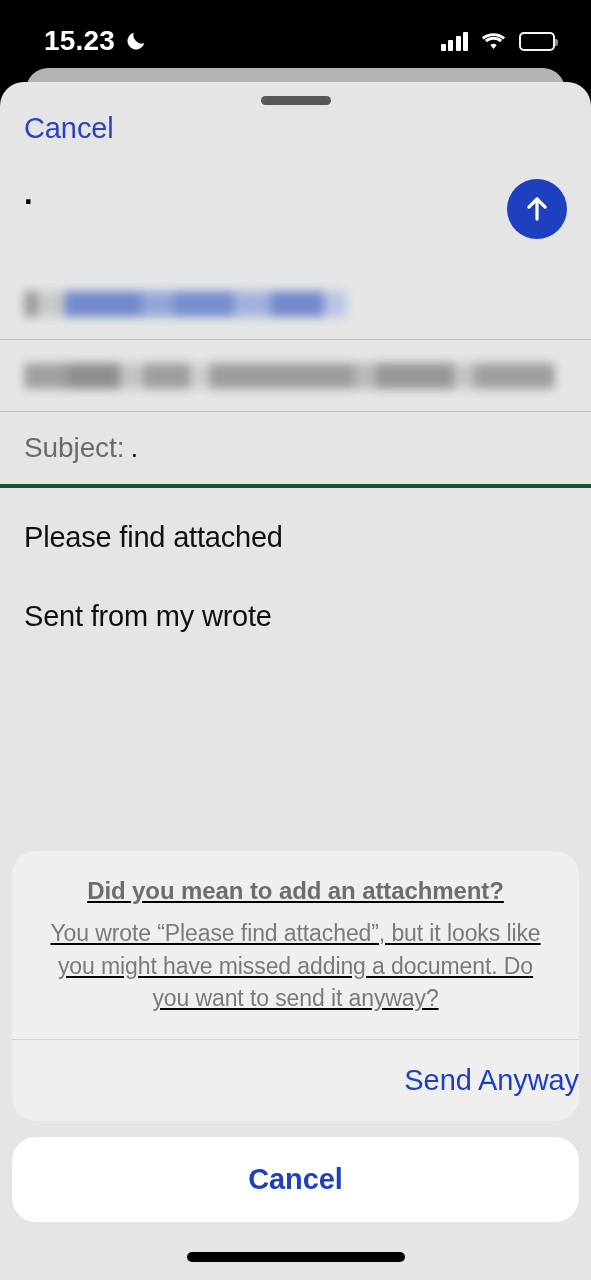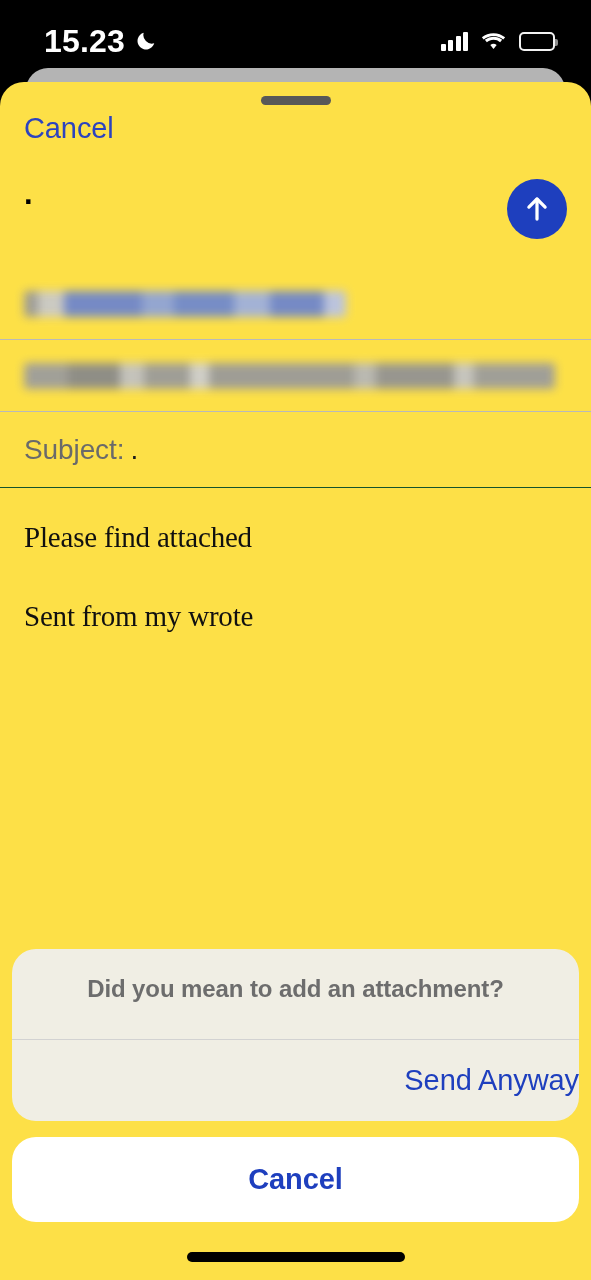--- a/index.html
+++ b/index.html
@@ -26,21 +26,21 @@
     background: #000;
     display: flex;
     align-items: center;
     justify-content: space-between;
     padding: 14px 36px 0 44px;
     z-index: 60;
   }
   .sb-left { display: flex; align-items: center; gap: 10px; }
   .sb-time {
     color: #fff;
-    font-size: 32px;
+    font-size: 28px;
     font-weight: bold;
     letter-spacing: 0.2px;
   }
   .sb-moon { width: 22px; height: 22px; display: block; }
   .sb-right { display: flex; align-items: center; gap: 13px; }
   .sb-signal { display: flex; align-items: flex-end; gap: 2.5px; height: 19px; }
   .sb-signal i { width: 5px; background: #fff; border-radius: 1px; display: block; }
   .sb-signal i:nth-child(1) { height: 7px; }
   .sb-signal i:nth-child(2) { height: 11px; }
   .sb-signal i:nth-child(3) { height: 15px; }
@@ -74,21 +74,21 @@
     width: 539px; height: 90px;
     background: #b4b4b4;
     border-radius: 22px 22px 0 0;
     z-index: 5;
   }
   .sheet {
     position: absolute;
     top: 82px; left: 0;
     width: 591px;
     height: 1198px;
-    background: #fde047;
+    background: #e5e5e5;
     border-radius: 24px 24px 0 0;
     z-index: 10;
     overflow: hidden;
   }
   .grabber {
     position: absolute;
     top: 14px; left: 50%;
     transform: translateX(-50%);
     width: 70px; height: 9px;
     border-radius: 5px;
@@ -164,21 +164,21 @@
       #9a9a9a 185px 330px, #b7b7b7 330px 352px,
       #939393 352px 430px, #c4c4c4 430px 450px,
       #9c9c9c 450px 531px);
   }
   .subject-row {
     min-height: 76px;
     display: flex;
     align-items: center;
     gap: 6px;
     padding: 0 24px;
-    border-bottom: 1px solid #14532d;
+    border-bottom: 4px solid #14532d;
   }
   .subject-label {
     font-size: 28px;
     color: #6a6a6a;
     letter-spacing: -0.1px;
   }
   .subject-value {
     font-size: 28px;
     color: #1a1a1a;
   }
@@ -189,41 +189,41 @@
     top: 416px; left: 0;
     width: 591px;
     padding: 22px 24px 0 24px;
   }
   .body-line {
     font-size: 29px;
     color: #101010;
     line-height: 1.2;
     letter-spacing: -0.2px;
     margin-bottom: 44px;
-    font-family: Liberation Serif, serif;
   }
   .body-line.sig { margin-bottom: 0; }
 
   
   .alert-wrap {
     position: absolute;
     bottom: 58px; left: 0;
     width: 591px;
     padding: 0 12px;
     z-index: 40;
   }
   .alert-card {
     background: #efefefef;
     border-radius: 24px;
     overflow: hidden;
     margin-bottom: 16px;
   }
   .alert-text {
     padding: 26px 28px 24px 28px;
     text-align: center;
+    text-decoration: underline;
   }
   .alert-title {
     font-size: 24px;
     font-weight: bold;
     color: #6d6d6d;
     letter-spacing: -0.1px;
     margin-bottom: 12px;
   }
   .alert-message {
     font-size: 23px;
@@ -349,20 +349,21 @@
     <div class="body-area">
       <div class="body-line">Please find attached</div>
       <div class="body-line sig">Sent from my wrote</div>
     </div>
 
     <div class="alert-wrap">
 
       <div class="alert-card">
         <div class="alert-text">
           <div class="alert-title">Did you mean to add an attachment?</div>
+          <div class="alert-message">You wrote “Please find attached”, but it looks like you might have missed adding a document. Do you want to send it anyway?</div>
         </div>
         <div class="alert-divider"></div>
         <button class="alert-action">Send Anyway</button>
       </div>
 
       <div class="cancel-card">
         <button class="cancel-action">Cancel</button>
       </div>
 
     </div>

